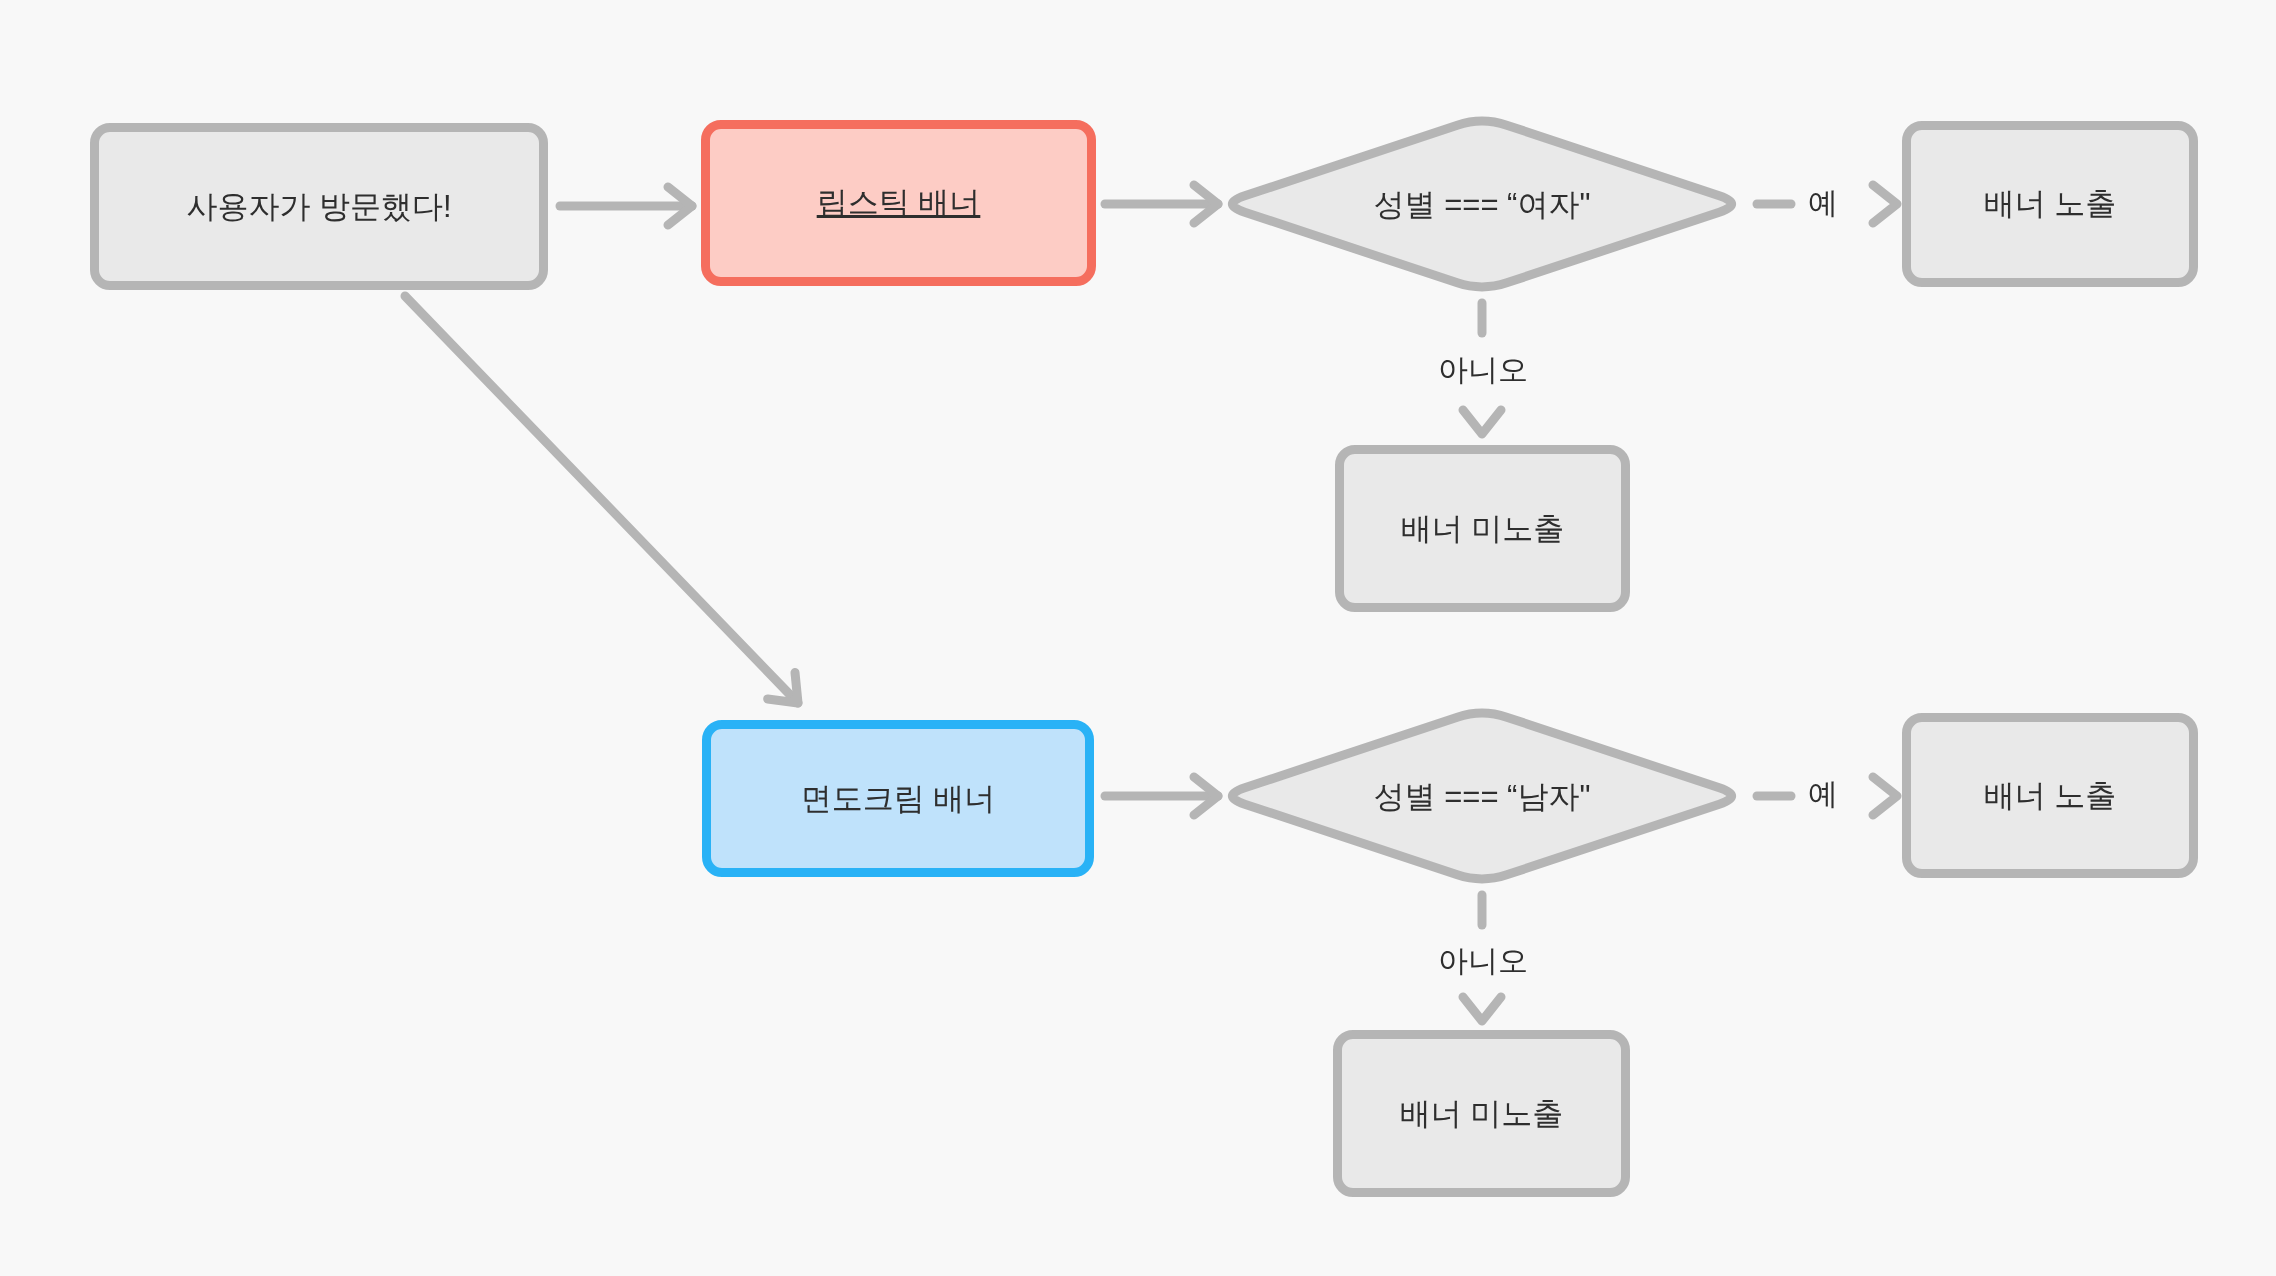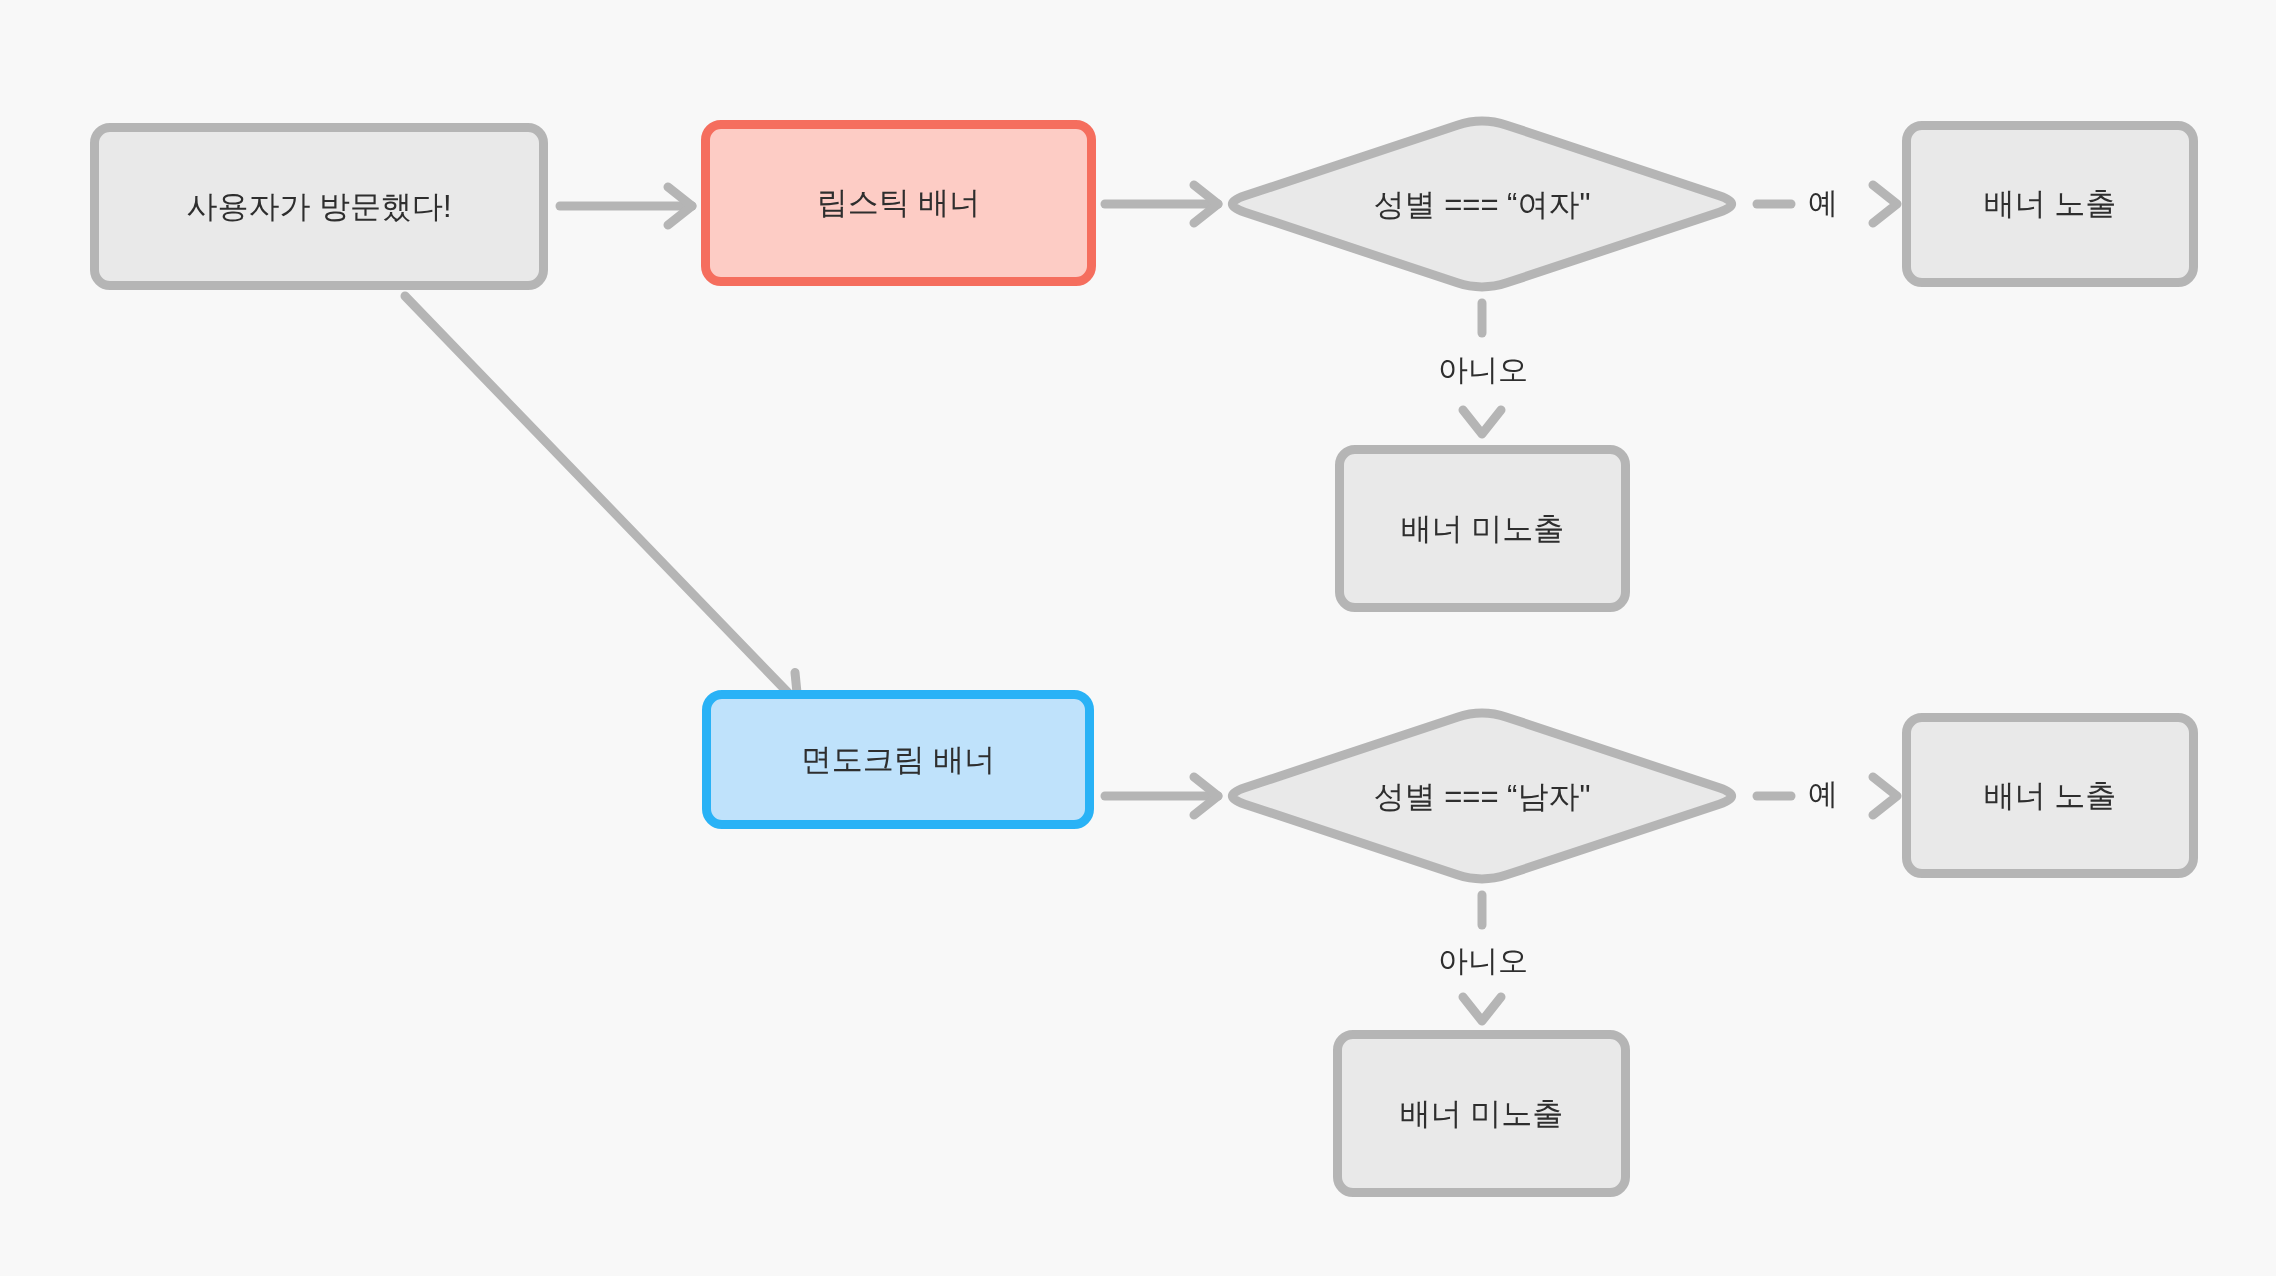--- a/index.html
+++ b/index.html
@@ -25,21 +25,21 @@
   svg.edges{position:absolute;left:0;top:0;}
   .node{
     position:absolute;box-sizing:border-box;
     display:flex;align-items:center;justify-content:center;
     background:var(--neutral-fill);
     border:9px solid var(--neutral-border);
     border-radius:20px;
     font-size:31px;line-height:1.2;
     text-align:center;white-space:nowrap;
   }
-  .node.red{background:var(--red-fill);border-color:var(--red-border);}
+  .node.red{background:var(--red-fill);border-color:var(--red-border);text-decoration:underline;}
   .node.blue{background:var(--blue-fill);border-color:var(--blue-border);}
   .diamond-label{
     position:absolute;transform:translate(-50%,-50%);
     font-size:31px;white-space:nowrap;color:var(--ink);
   }
   .edge-label{
     position:absolute;transform:translate(-50%,-50%);
     font-size:30px;white-space:nowrap;color:var(--ink);
     background:var(--bg);padding:4px 12px;border-radius:6px;
   }
@@ -84,21 +84,21 @@
   </div>
 
   <div class="node" style="left:1902px;top:121px;width:296px;height:166px">
     <span>배너 노출</span>
   </div>
 
   <div class="node" style="left:1335px;top:445px;width:295px;height:167px">
     <span>배너 미노출</span>
   </div>
 
-  <div class="node blue" style="left:702px;top:690px;width:392px;height:139px">
+  <div class="node blue" style="left:702px;top:720px;width:392px;height:157px">
     <span>면도크림 배너</span>
   </div>
 
   <div class="node" style="left:1902px;top:713px;width:296px;height:165px">
     <span>배너 노출</span>
   </div>
 
   <div class="node" style="left:1333px;top:1030px;width:297px;height:167px">
     <span>배너 미노출</span>
   </div>

